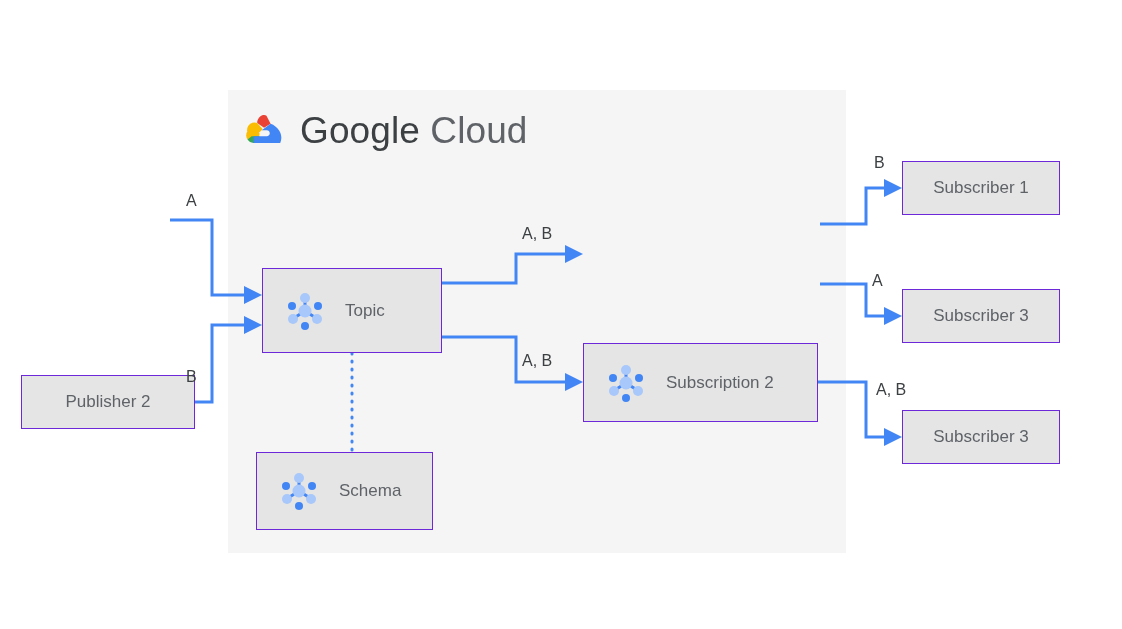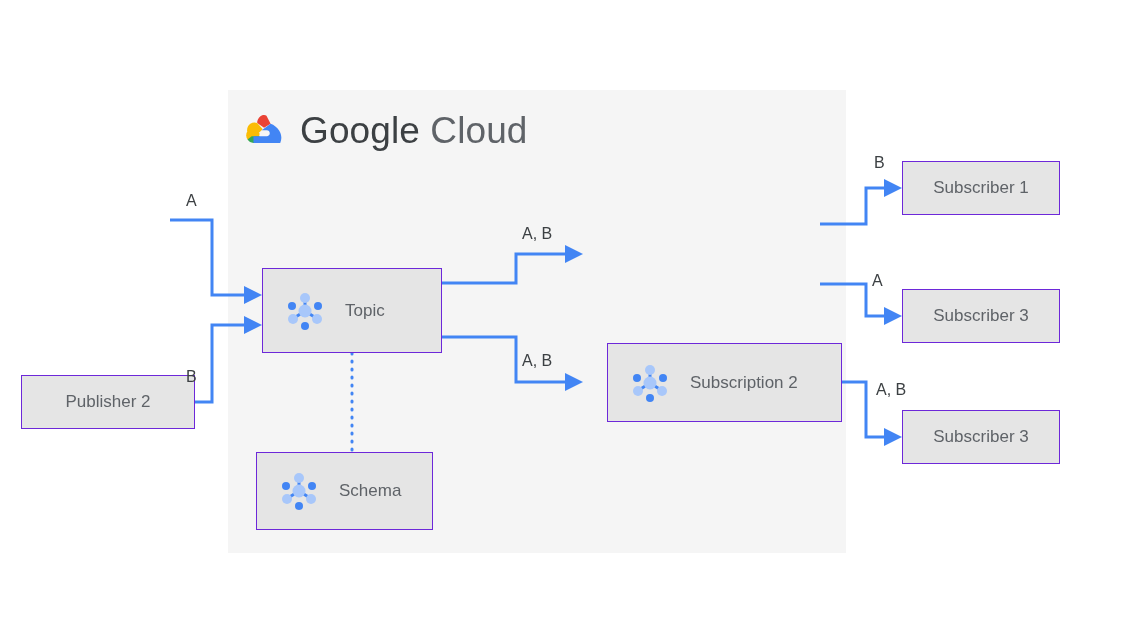--- a/index.html
+++ b/index.html
@@ -188,21 +188,21 @@
       <circle cx="37" cy="19" r="4" fill="#4285f4"></circle>
       <circle cx="12" cy="32" r="5" fill="#a8c7fa"></circle>
       <circle cx="36" cy="32" r="5" fill="#a8c7fa"></circle>
       <circle cx="24" cy="39" r="4" fill="#4285f4"></circle>
       <circle cx="24" cy="24" r="6.5" fill="#a8c7fa"></circle>
     </svg>
     <span class="node-label">Topic</span>
   </div>
 
 
-  <div class="node has-icon" style="left:583px; top:343px; width:235px; height:79px;margin-left:24px;">
+  <div class="node has-icon" style="left:583px; top:343px; width:235px; height:79px;">
     <svg class="pubsub-icon" viewBox="0 0 48 48">
       <line x1="24" y1="24" x2="24" y2="12" stroke="#4285f4" stroke-width="3"></line>
       <line x1="24" y1="24" x2="13" y2="31" stroke="#4285f4" stroke-width="3"></line>
       <line x1="24" y1="24" x2="35" y2="31" stroke="#4285f4" stroke-width="3"></line>
       <circle cx="24" cy="11" r="5" fill="#a8c7fa"></circle>
       <circle cx="11" cy="19" r="4" fill="#4285f4"></circle>
       <circle cx="37" cy="19" r="4" fill="#4285f4"></circle>
       <circle cx="12" cy="32" r="5" fill="#a8c7fa"></circle>
       <circle cx="36" cy="32" r="5" fill="#a8c7fa"></circle>
       <circle cx="24" cy="39" r="4" fill="#4285f4"></circle>

